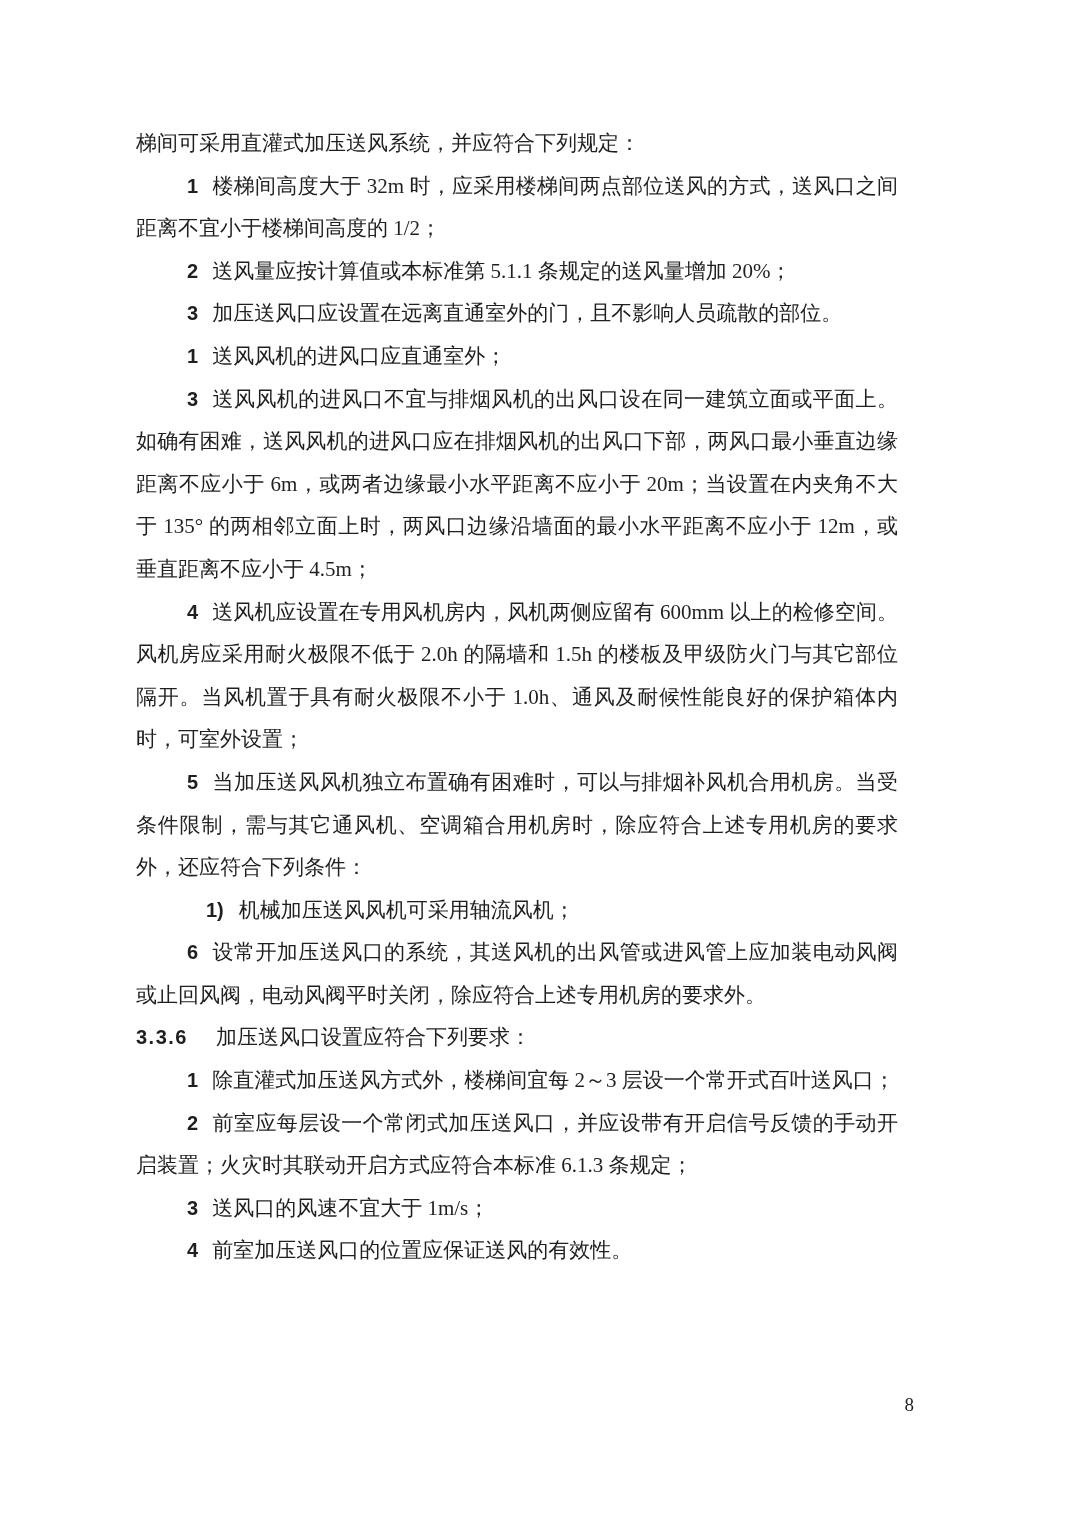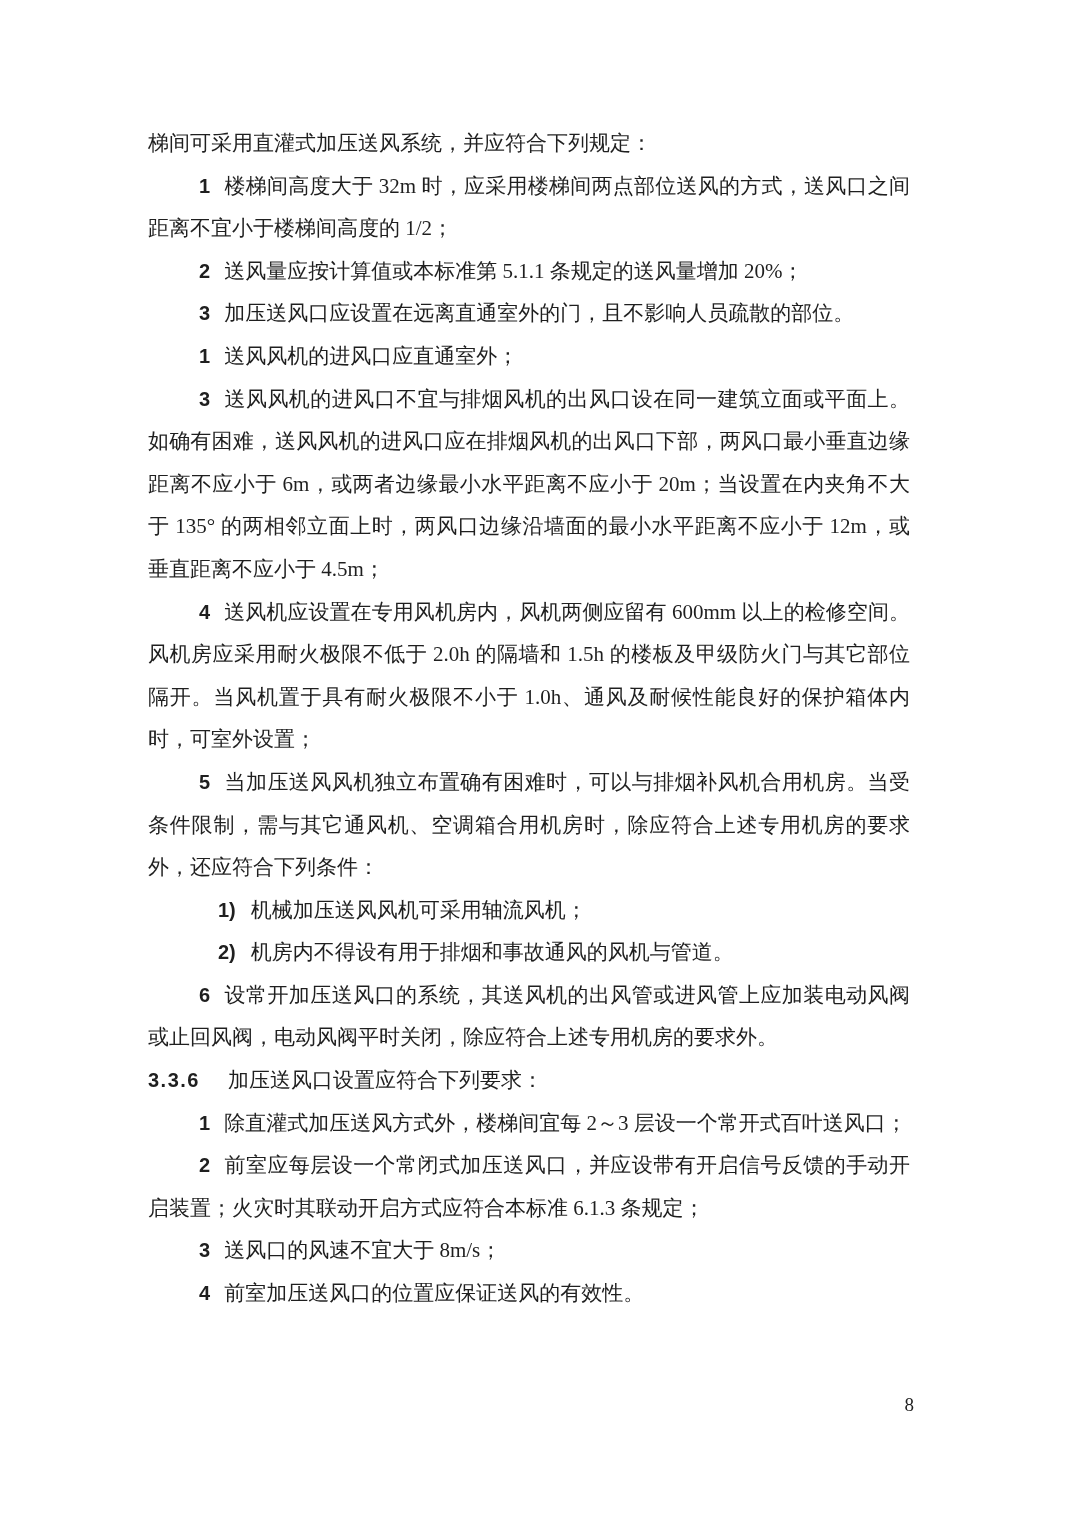--- a/index.html
+++ b/index.html
@@ -7,21 +7,21 @@
     position: relative;
     width: 1080px;
     height: 1527px;
     background: #ffffff;
     overflow: hidden;
     font-family: "Liberation Serif", "DejaVu Serif", serif;
     color: #1f1f1f;
   }
   .doc-body {
     position: absolute;
-    left: 148px;
+    left: 136px;
     top: 122px;
     width: 762px;
     font-size: 21px;
     line-height: 42.6px;
     text-align: justify;
   }
   .para { margin: 0; padding: 0; }
   
   .t-cont { text-indent: 0; }
   
@@ -68,31 +68,30 @@
 
 
     <p class="para t-item"><span class="label">3</span><span class="text">送风风机的进风口不宜与排烟风机的出风口设在同一建筑立面或平面上。如确有困难，送风风机的进风口应在排烟风机的出风口下部，两风口最小垂直边缘距离不应小于 6m，或两者边缘最小水平距离不应小于 20m；当设置在内夹角不大于 135° 的两相邻立面上时，两风口边缘沿墙面的最小水平距离不应小于 12m，或垂直距离不应小于 4.5m；</span></p>
 
     <p class="para t-item"><span class="label">4</span><span class="text">送风机应设置在专用风机房内，风机两侧应留有 600mm 以上的检修空间。风机房应采用耐火极限不低于 2.0h 的隔墙和 1.5h 的楼板及甲级防火门与其它部位隔开。当风机置于具有耐火极限不小于 1.0h、通风及耐候性能良好的保护箱体内时，可室外设置；</span></p>
 
     <p class="para t-item"><span class="label">5</span><span class="text">当加压送风风机独立布置确有困难时，可以与排烟补风机合用机房。当受条件限制，需与其它通风机、空调箱合用机房时，除应符合上述专用机房的要求外，还应符合下列条件：</span></p>
 
     <p class="para t-sub"><span class="label">1)</span><span class="text">机械加压送风风机可采用轴流风机；</span></p>
 
-    <p class="para t-sub"><span class="label">2)</span><span class="text">机房内不得设有用于排烟和事故通风的风机与管道。</span></p>
 
     <p class="para t-item"><span class="label">6</span><span class="text">设常开加压送风口的系统，其送风机的出风管或进风管上应加装电动风阀或止回风阀，电动风阀平时关闭，除应符合上述专用机房的要求外。</span></p>
 
     <p class="para t-section"><span class="label">3.3.6</span><span class="text">加压送风口设置应符合下列要求：</span></p>
 
     <p class="para t-item"><span class="label">1</span><span class="text">除直灌式加压送风方式外，楼梯间宜每 2～3 层设一个常开式百叶送风口；</span></p>
 
     <p class="para t-item"><span class="label">2</span><span class="text">前室应每层设一个常闭式加压送风口，并应设带有开启信号反馈的手动开启装置；火灾时其联动开启方式应符合本标准 6.1.3 条规定；</span></p>
 
-    <p class="para t-item"><span class="label">3</span><span class="text">送风口的风速不宜大于 8m/s；</span></p>
+    <p class="para t-item"><span class="label">3</span><span class="text">送风口的风速不宜大于 1m/s；</span></p>
 
     <p class="para t-item"><span class="label">4</span><span class="text">前室加压送风口的位置应保证送风的有效性。</span></p>
 
 
   </div>
 
   <div class="page-number">8</div>
 </div>
 
 </body></html>

